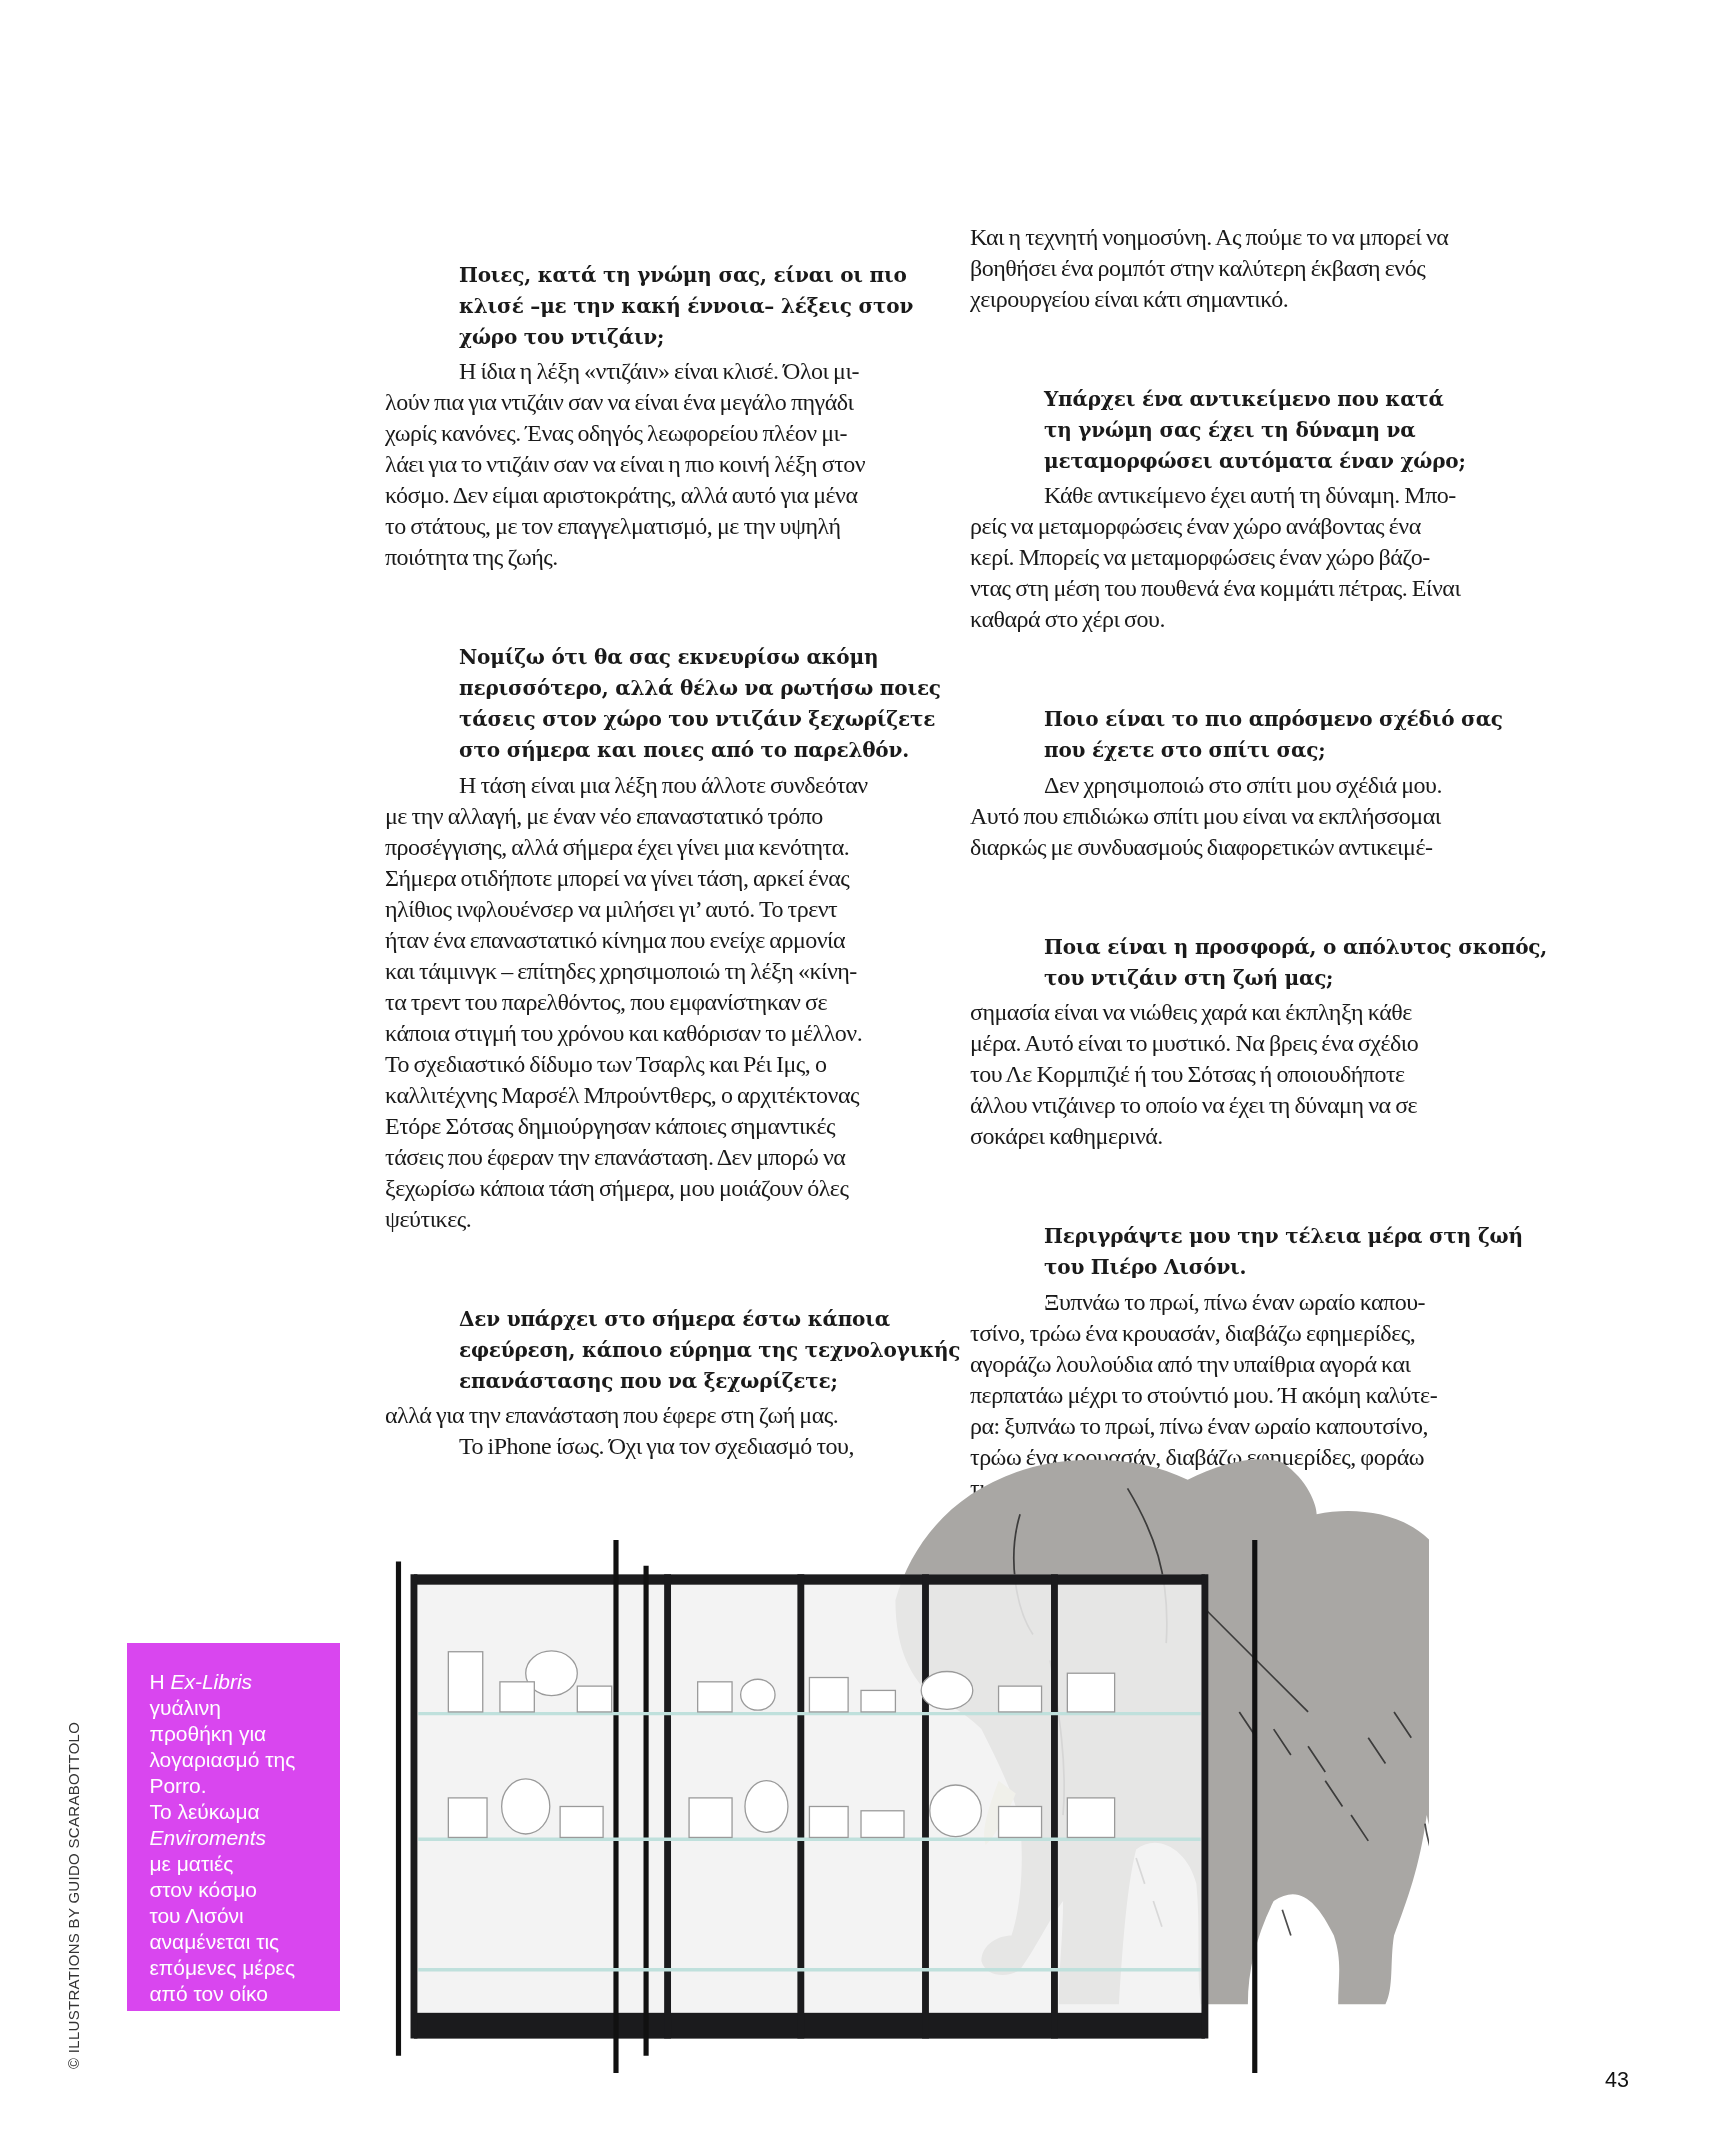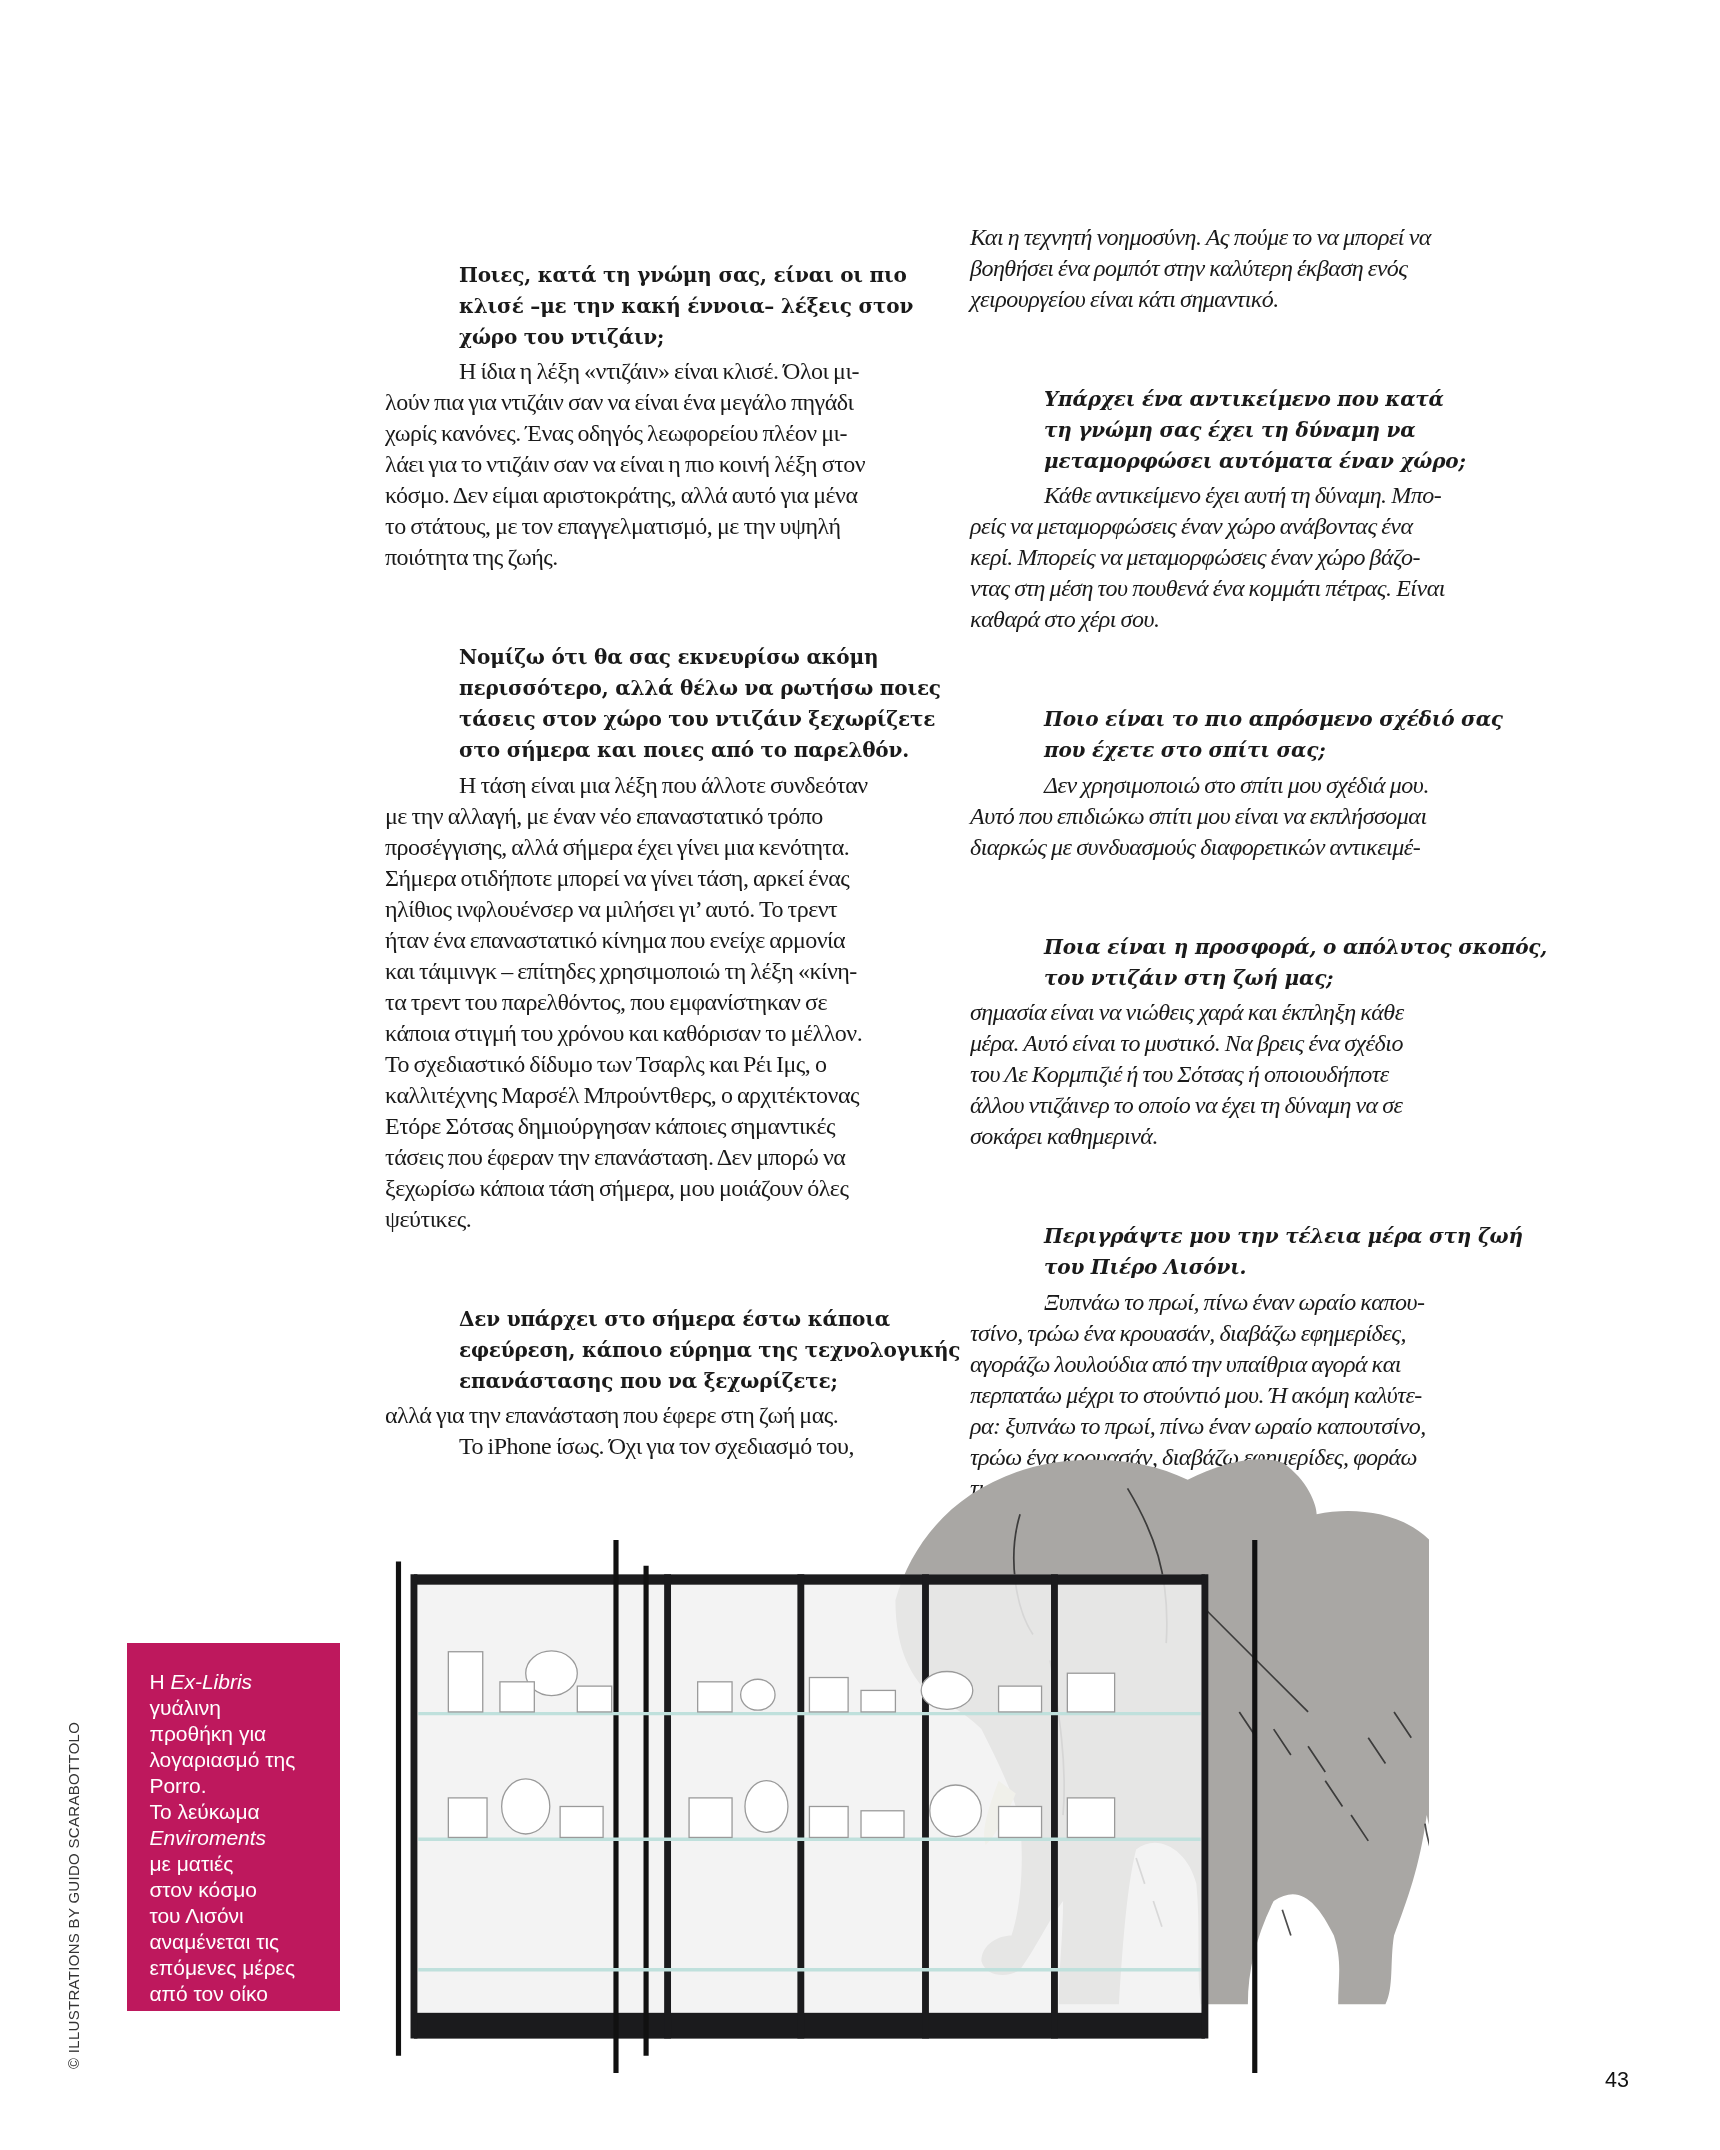--- a/index.html
+++ b/index.html
@@ -1,33 +1,33 @@
 <!DOCTYPE html>
 <html style="font-size:13.8px"><head>
 <meta charset="utf-8">
 <style>
   * { margin: 0; padding: 0; box-sizing: border-box; }
   html, body { width: 1721px; height: 2150px; background: #ffffff; overflow: hidden; }
   body { position: relative; font-family: "Liberation Serif", "DejaVu Serif", serif; color: #1a1a1a; }
 
   .column { position: absolute; top: 222px; width: 552px; }
   #col-left { left: 385px; }
-  #col-right { left: 970px; width: 559px; font-style: italic; }
+  #col-right { left: 970px; width: 559px; }
 
   .q { font-family: "DejaVu Serif", "Liberation Serif", serif; font-weight: bold; font-size: 20px; line-height: 31px; padding-left: 74px; letter-spacing: -0.2px; margin-top: 38px; }
   .a { font-family: "Liberation Serif", serif; font-size: 24px; line-height: 31px; text-align: justify; letter-spacing: -0.5px; word-spacing: -0.9px; }
   .a .line { display: block; white-space: nowrap; }
   .a .line.indent { padding-left: 74px; }
   .qline { display: block; white-space: nowrap; }
   .gap { height: 31px; }
   .gap-sm { height: 3.4px; }
   .endmark { display: inline-block; width: 12px; height: 13px; background: #111; margin-left: 5.2px; vertical-align: -0.9px; }
 
   
-  #caption-box { position: absolute; left: 127px; top: 1643px; width: 213px; height: 368px; background: #be185d; padding: 26px 0 0 22.4px; }
+  #caption-box { position: absolute; left: 127px; top: 1643px; width: 213px; height: 368px; background: #d946ef; padding: 26px 0 0 22.4px; }
   #caption-box .cap-line { display: block; color: #ffffff; font-family: "Liberation Sans", "DejaVu Sans", sans-serif; font-size: 21px; line-height: 26px; white-space: nowrap; }
   #caption-box em { font-style: italic; }
 
   #credit { position: absolute; left: 65px; top: 2069px; transform-origin: 0 0; transform: rotate(-90deg); font-family: "Liberation Sans", "DejaVu Sans", sans-serif; font-size: 15px; color: #333; white-space: nowrap; letter-spacing: 0.3px; }
 
   #page-number { position: absolute; left: 1605px; top: 2068px; font-family: "Liberation Sans", "DejaVu Sans", sans-serif; font-size: 21.5px; color: #111; text-align: right; }
 
   #illustration { position: absolute; left: 379px; top: 1454px; width: 1050px; height: 619px; }
 </style>
 </head>

